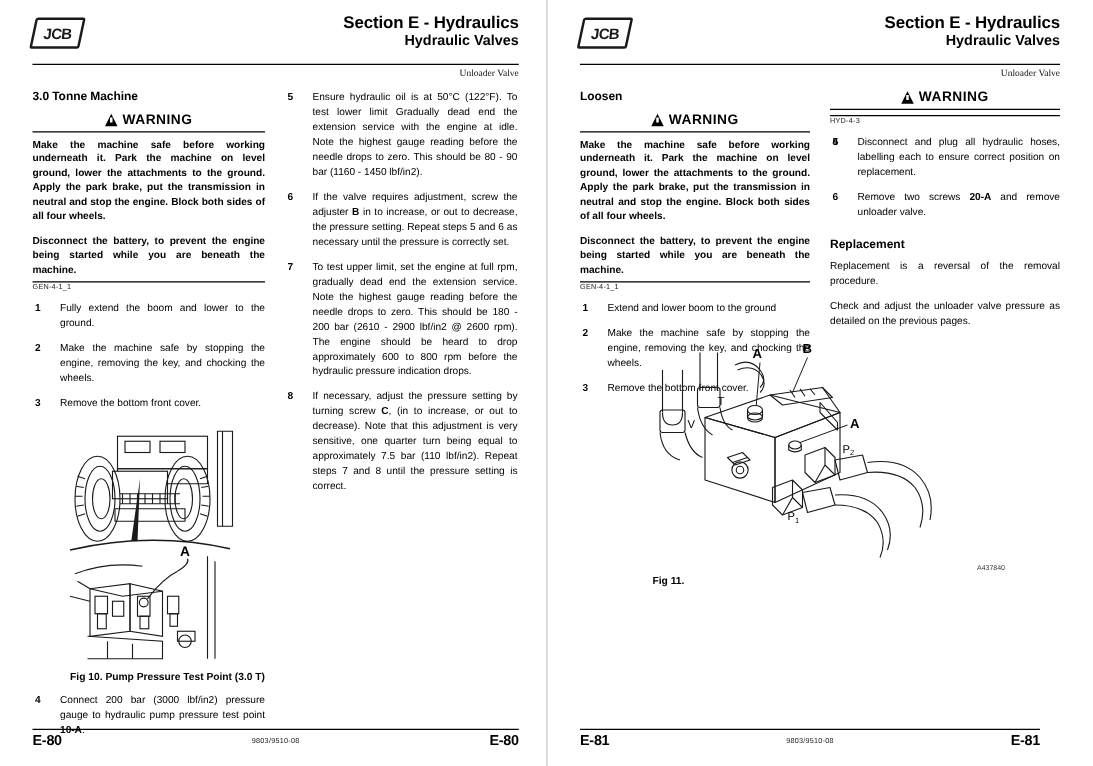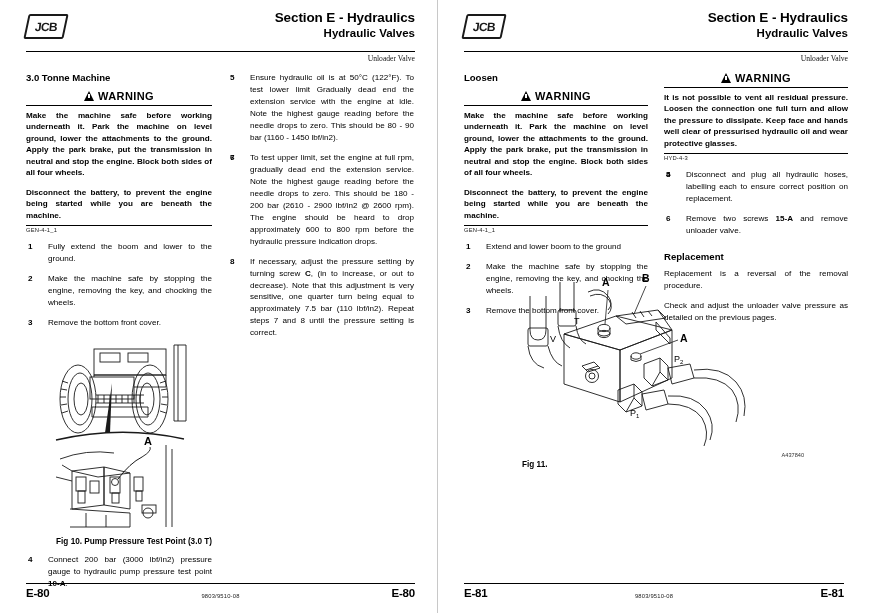--- a/index.html
+++ b/index.html
@@ -210,29 +210,29 @@
     margin-top: -6px;
   }
 
   
   .pg-footer {
     position: absolute;
     left: 26px;
     right: 22px;
     bottom: 14px;
   }
-  .page-right .pg-footer { left: 26px; right: 30px; }
+  .page-right .pg-footer { left: 26px; right: 42px; }
   .footer-rule {
     border: 0;
     border-top: 1.6px solid #000;
     margin: 0 0 3px 0;
   }
   .footer-row {
     display: flex;
-    align-items: flex-end;
+    align-items: center;
     justify-content: space-between;
     gap: 21px;
   }
   .footer-pg {
     font-size: 11.5px;
     font-weight: bold;
     letter-spacing: -0.2px;
   }
   .footer-doc {
     font-size: 5.8px;
@@ -368,20 +368,21 @@
       </div>
 
       <div class="col">
         <ol class="steps">
           <li>
             <span class="num">5</span>
             <span>Ensure hydraulic oil is at 50°C (122°F). To test lower limit Gradually dead end the extension service with the engine at idle. Note the highest gauge reading before the needle drops to zero. This should be 80 - 90 bar (1160 - 1450 lbf/in2).</span>
           </li>
           <li>
             <span class="num">6</span>
+            <span><span>If the valve requires adjustment, screw the adjuster </span><b>B</b><span> in to increase, or out to decrease, the pressure setting. Repeat steps 5 and 6 as necessary until the pressure is correctly set.</span></span>
           </li>
           <li>
             <span class="num">7</span>
             <span>To test upper limit, set the engine at full rpm, gradually dead end the extension service. Note the highest gauge reading before the needle drops to zero. This should be 180 - 200 bar (2610 - 2900 lbf/in2 @ 2600 rpm). The engine should be heard to drop approximately 600 to 800 rpm before the hydraulic pressure indication drops.</span>
           </li>
           <li>
             <span class="num">8</span>
             <span><span>If necessary, adjust the pressure setting by turning screw </span><b>C</b><span>, (in to increase, or out to decrease). Note that this adjustment is very sensitive, one quarter turn being equal to approximately 7.5 bar (110 lbf/in2). Repeat steps 7 and 8 until the pressure setting is correct.</span></span>
           </li>
         </ol>
@@ -445,36 +446,35 @@
         </ol>
       </div>
 
       <div class="col">
         <div class="warning" style="margin-top:0">
           <div class="warning-head">
             <span class="warn-tri"></span>
             <span>WARNING</span>
           </div>
           <hr class="warn-rule">
-          <p class="warn-body">It is not possible to vent all residual pressure. Loosen the connection one full turn and allow the pressure to dissipate. Keep face and hands well clear of pressurised hydraulic oil and wear protective glasses.</p>
           <hr class="warn-bottom">
           <div class="ref-code">HYD-4-3</div>
         </div>
 
         <ol class="steps">
           <li>
             <span class="num">4</span>
           </li>
           <li>
             <span class="num">5</span>
             <span>Disconnect and plug all hydraulic hoses, labelling each to ensure correct position on replacement.</span>
           </li>
           <li>
             <span class="num">6</span>
-            <span><span>Remove two screws </span><b>15-A</b><span> and remove unloader valve.</span></span>
+            <span><span>Remove two screws </span><b>20-A</b><span> and remove unloader valve.</span></span>
           </li>
         </ol>
 
         <h2 class="sub-title">Replacement</h2>
         <p style="font-size:8.1px;line-height:1.48;margin:0 0 8px 0;text-align:justify">Replacement is a reversal of the removal procedure.</p>
         <p style="font-size:8.1px;line-height:1.48;margin:0;text-align:justify">Check and adjust the unloader valve pressure as detailed on the previous pages.</p>
       </div>
     </div>
 
     <div style="position:absolute; left:70px; top:268px; width:330px;">

